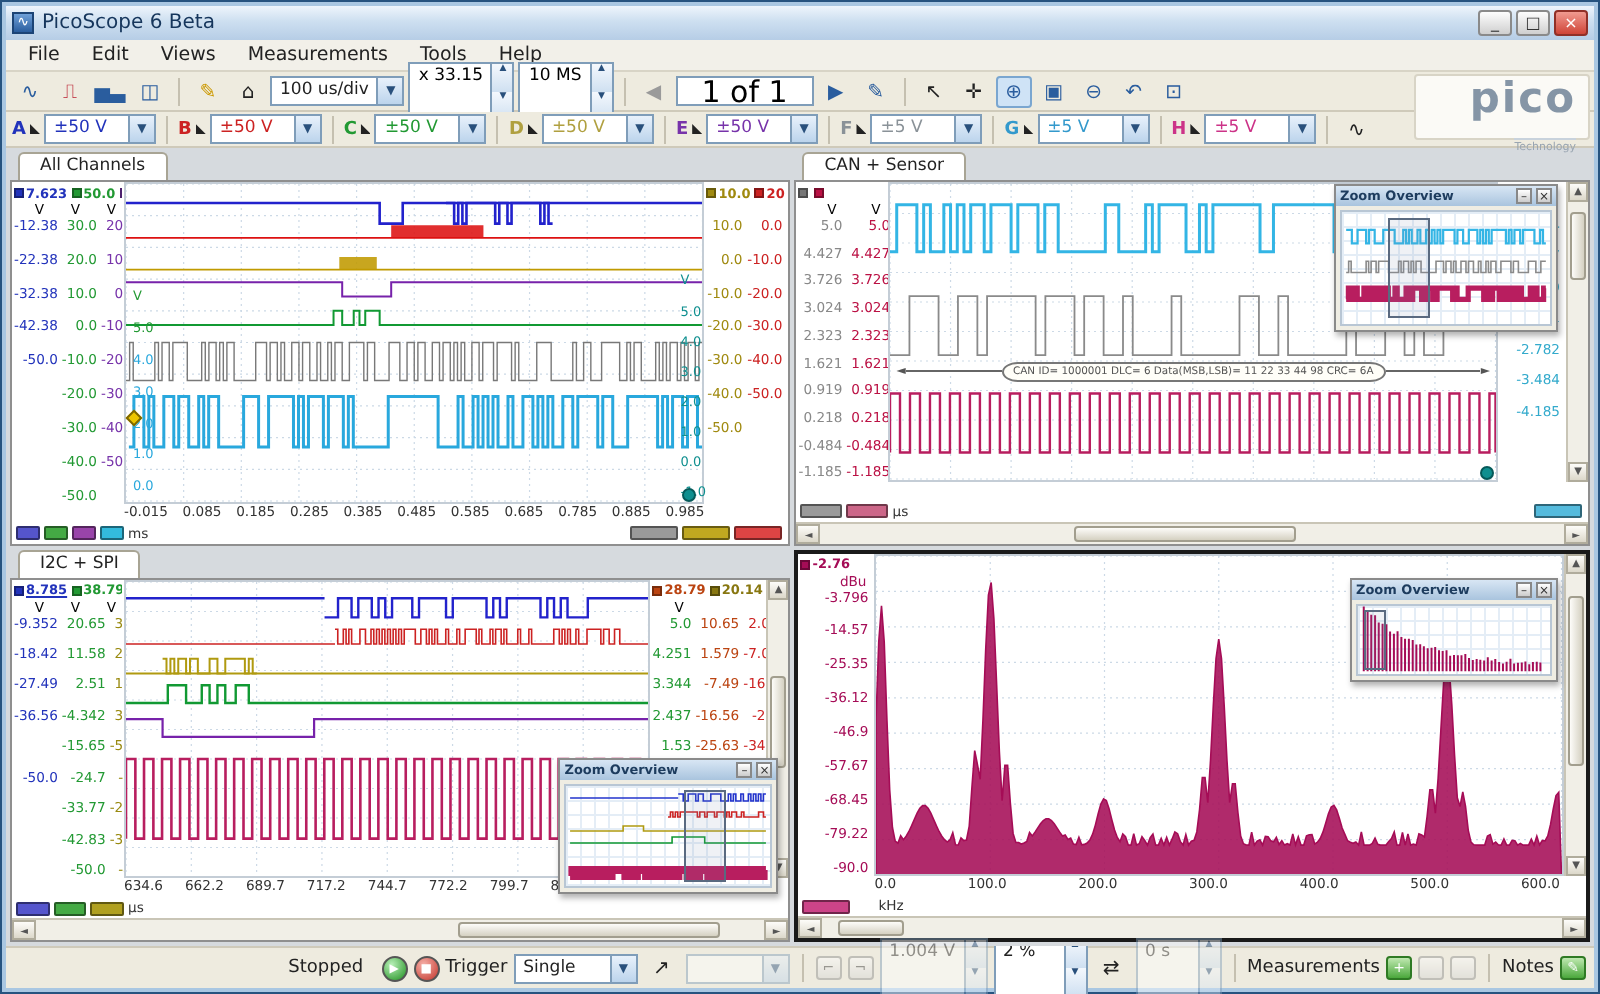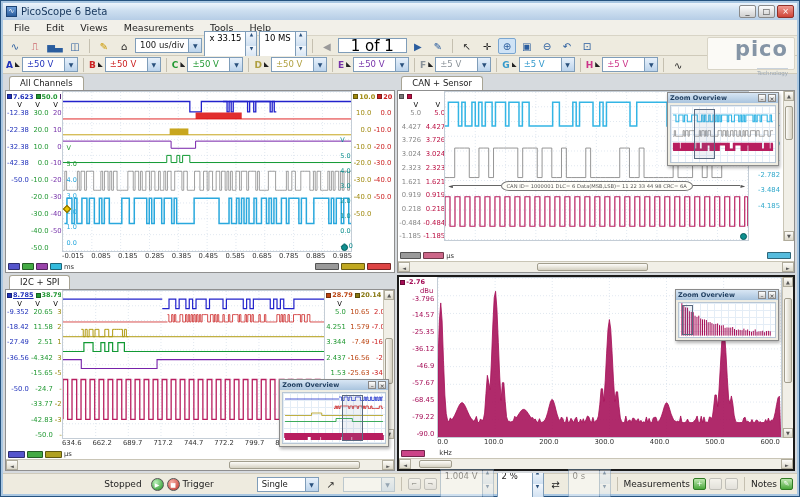--- a/index.html
+++ b/index.html
@@ -912,21 +912,21 @@
         </div>
       </div>
 
   </div>
 
   <div class="statusbar">
     <span class="sstate">Stopped</span>
     <span class="rbtn go">▶</span>
     <span class="rbtn stop">■</span>
     <span>Trigger</span>
-    <span class="combo" style="width:62px;margin-left:40px;">
+    <span class="combo" style="width:62px;">
       <span class="cval" style="flex:1;">Single</span>
       <span class="dd">▼</span>
     </span>
     <span class="tbtn dark">↗</span>
     <span class="combo gray-ctl" style="width:52px;">
       <span class="cval" style="flex:1;"></span>
       <span class="dd">▼</span>
     </span>
     <span class="vsep"></span>
     <span class="mbtn gray-ctl">⌐</span>

